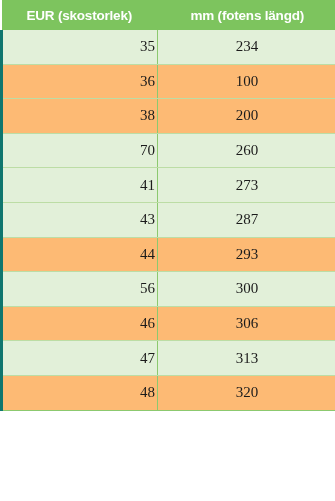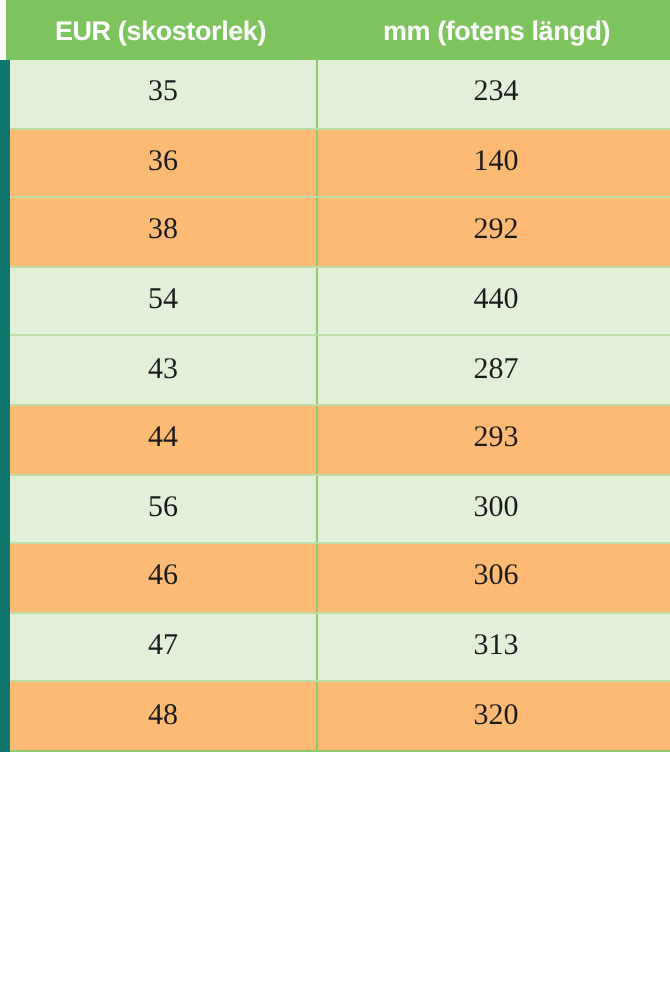--- a/index.html
+++ b/index.html
@@ -60,21 +60,22 @@
     border-bottom: 1px solid #BCDDA5;
     border-right: 1px solid #8CC96F;
     white-space: nowrap;
   }
 
   tbody td.cell-mm {
     border-right: 1px solid #8CC96F;
   }
 
   tbody tr td:first-child {
-    border-left: 5px solid #0f766e;
+    border-left: 3px solid #0f766e;
+    text-align: right;
   }
 
   tbody tr.row-alt td {
     background: #E2F0D9;
   }
 
   tbody tr.row-plain td {
     background: #fdba74;
   }
 
@@ -97,29 +98,33 @@
         <th class="th-mm">mm (fotens längd)</th>
       </tr>
     </thead>
     <tbody id="table-body">
         <tr class="row-alt">
           <td class="cell-eur">35</td>
           <td class="cell-mm">234</td>
         </tr>
         <tr class="row-plain">
           <td class="cell-eur">36</td>
-          <td class="cell-mm">140</td>
+          <td class="cell-mm">100</td>
         </tr>
         <tr class="row-plain">
           <td class="cell-eur">38</td>
-          <td class="cell-mm">292</td>
+          <td class="cell-mm">200</td>
         </tr>
         <tr class="row-alt">
-          <td class="cell-eur">54</td>
-          <td class="cell-mm">440</td>
+          <td class="cell-eur">70</td>
+          <td class="cell-mm">260</td>
+        </tr>
+        <tr class="row-alt">
+          <td class="cell-eur">41</td>
+          <td class="cell-mm">273</td>
         </tr>
         <tr class="row-alt">
           <td class="cell-eur">43</td>
           <td class="cell-mm">287</td>
         </tr>
         <tr class="row-plain">
           <td class="cell-eur">44</td>
           <td class="cell-mm">293</td>
         </tr>
         <tr class="row-alt">

